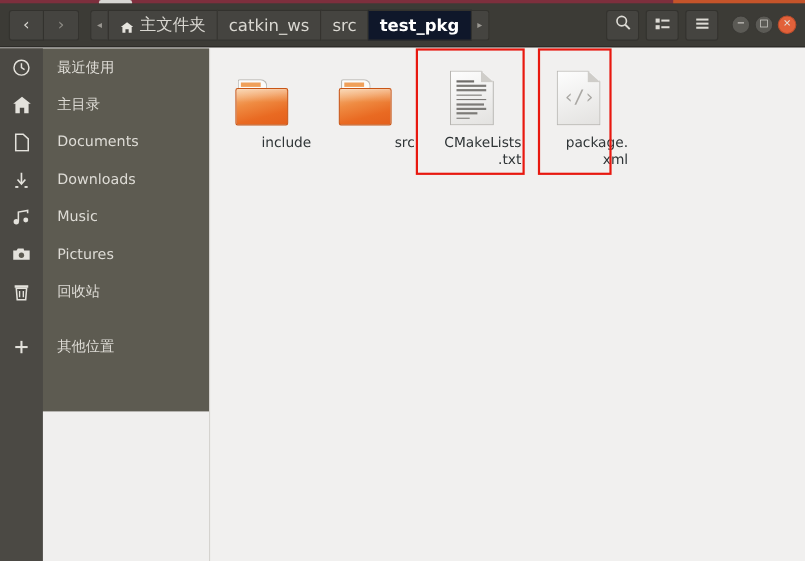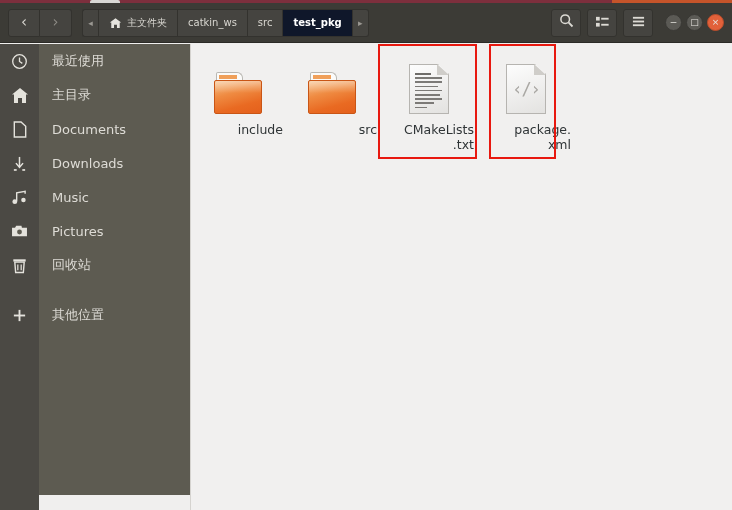--- a/index.html
+++ b/index.html
@@ -53,21 +53,21 @@
     border:1px solid #33322e; border-right:none; border-radius:3px 0 0 3px;
     display:flex; align-items:center; justify-content:center;
     color:#9a9892; font-size:9px;
   }
   .crumb-scroll.right { border-radius:0 3px 3px 0; border-left:none; border-right:1px solid #33322e; }
   .crumb {
     height:28px; padding:0 10px; background:#454440;
     border-top:1px solid #33322e; border-bottom:1px solid #33322e;
     border-right:1px solid #33322e;
     display:flex; align-items:center; gap:5px;
-    color:#d9d7d1; font-size:10px; white-space:nowrap;
+    color:#d9d7d1; font-size:15px; white-space:nowrap;
   }
   .crumb.first { border-left:1px solid #33322e; }
   .crumb.active { background:#0f172a; font-weight:bold; color:#ffffff; }
   .home-ico { display:inline-block; width:13px; height:12px; }
 
   .tb-spacer { flex:1 1 auto; }
 
   .tb-right { display:flex; align-items:center; gap:6px; margin-right:8px; }
   .sq-btn {
     width:30px; height:28px; background:#454440;
@@ -79,21 +79,21 @@
   .wbtn {
     width:17px; height:17px; border-radius:50%;
     background:#5b5a55; border:1px solid #3a3935;
     display:flex; align-items:center; justify-content:center;
     color:#e6e4df; font-size:9px; line-height:1;
   }
   .wbtn.close { background:#e2613a; border-color:#b94d2c; }
 
   
   .sidebar {
-    position:absolute; left:0; top:44px; width:190px; height:451px;
+    position:absolute; left:0; top:44px; width:190px; height:330px;
     background:#5d5b51;
   }
   .sb-iconcol {
     position:absolute; left:0; top:0; width:39px; height:466px;
     background:#4b4944;
   }
   .sb-list { position:absolute; left:0; top:0; width:190px; }
   .sb-item {
     position:relative; height:34px; display:flex; align-items:center;
     color:#dedcd6; font-size:13px;

